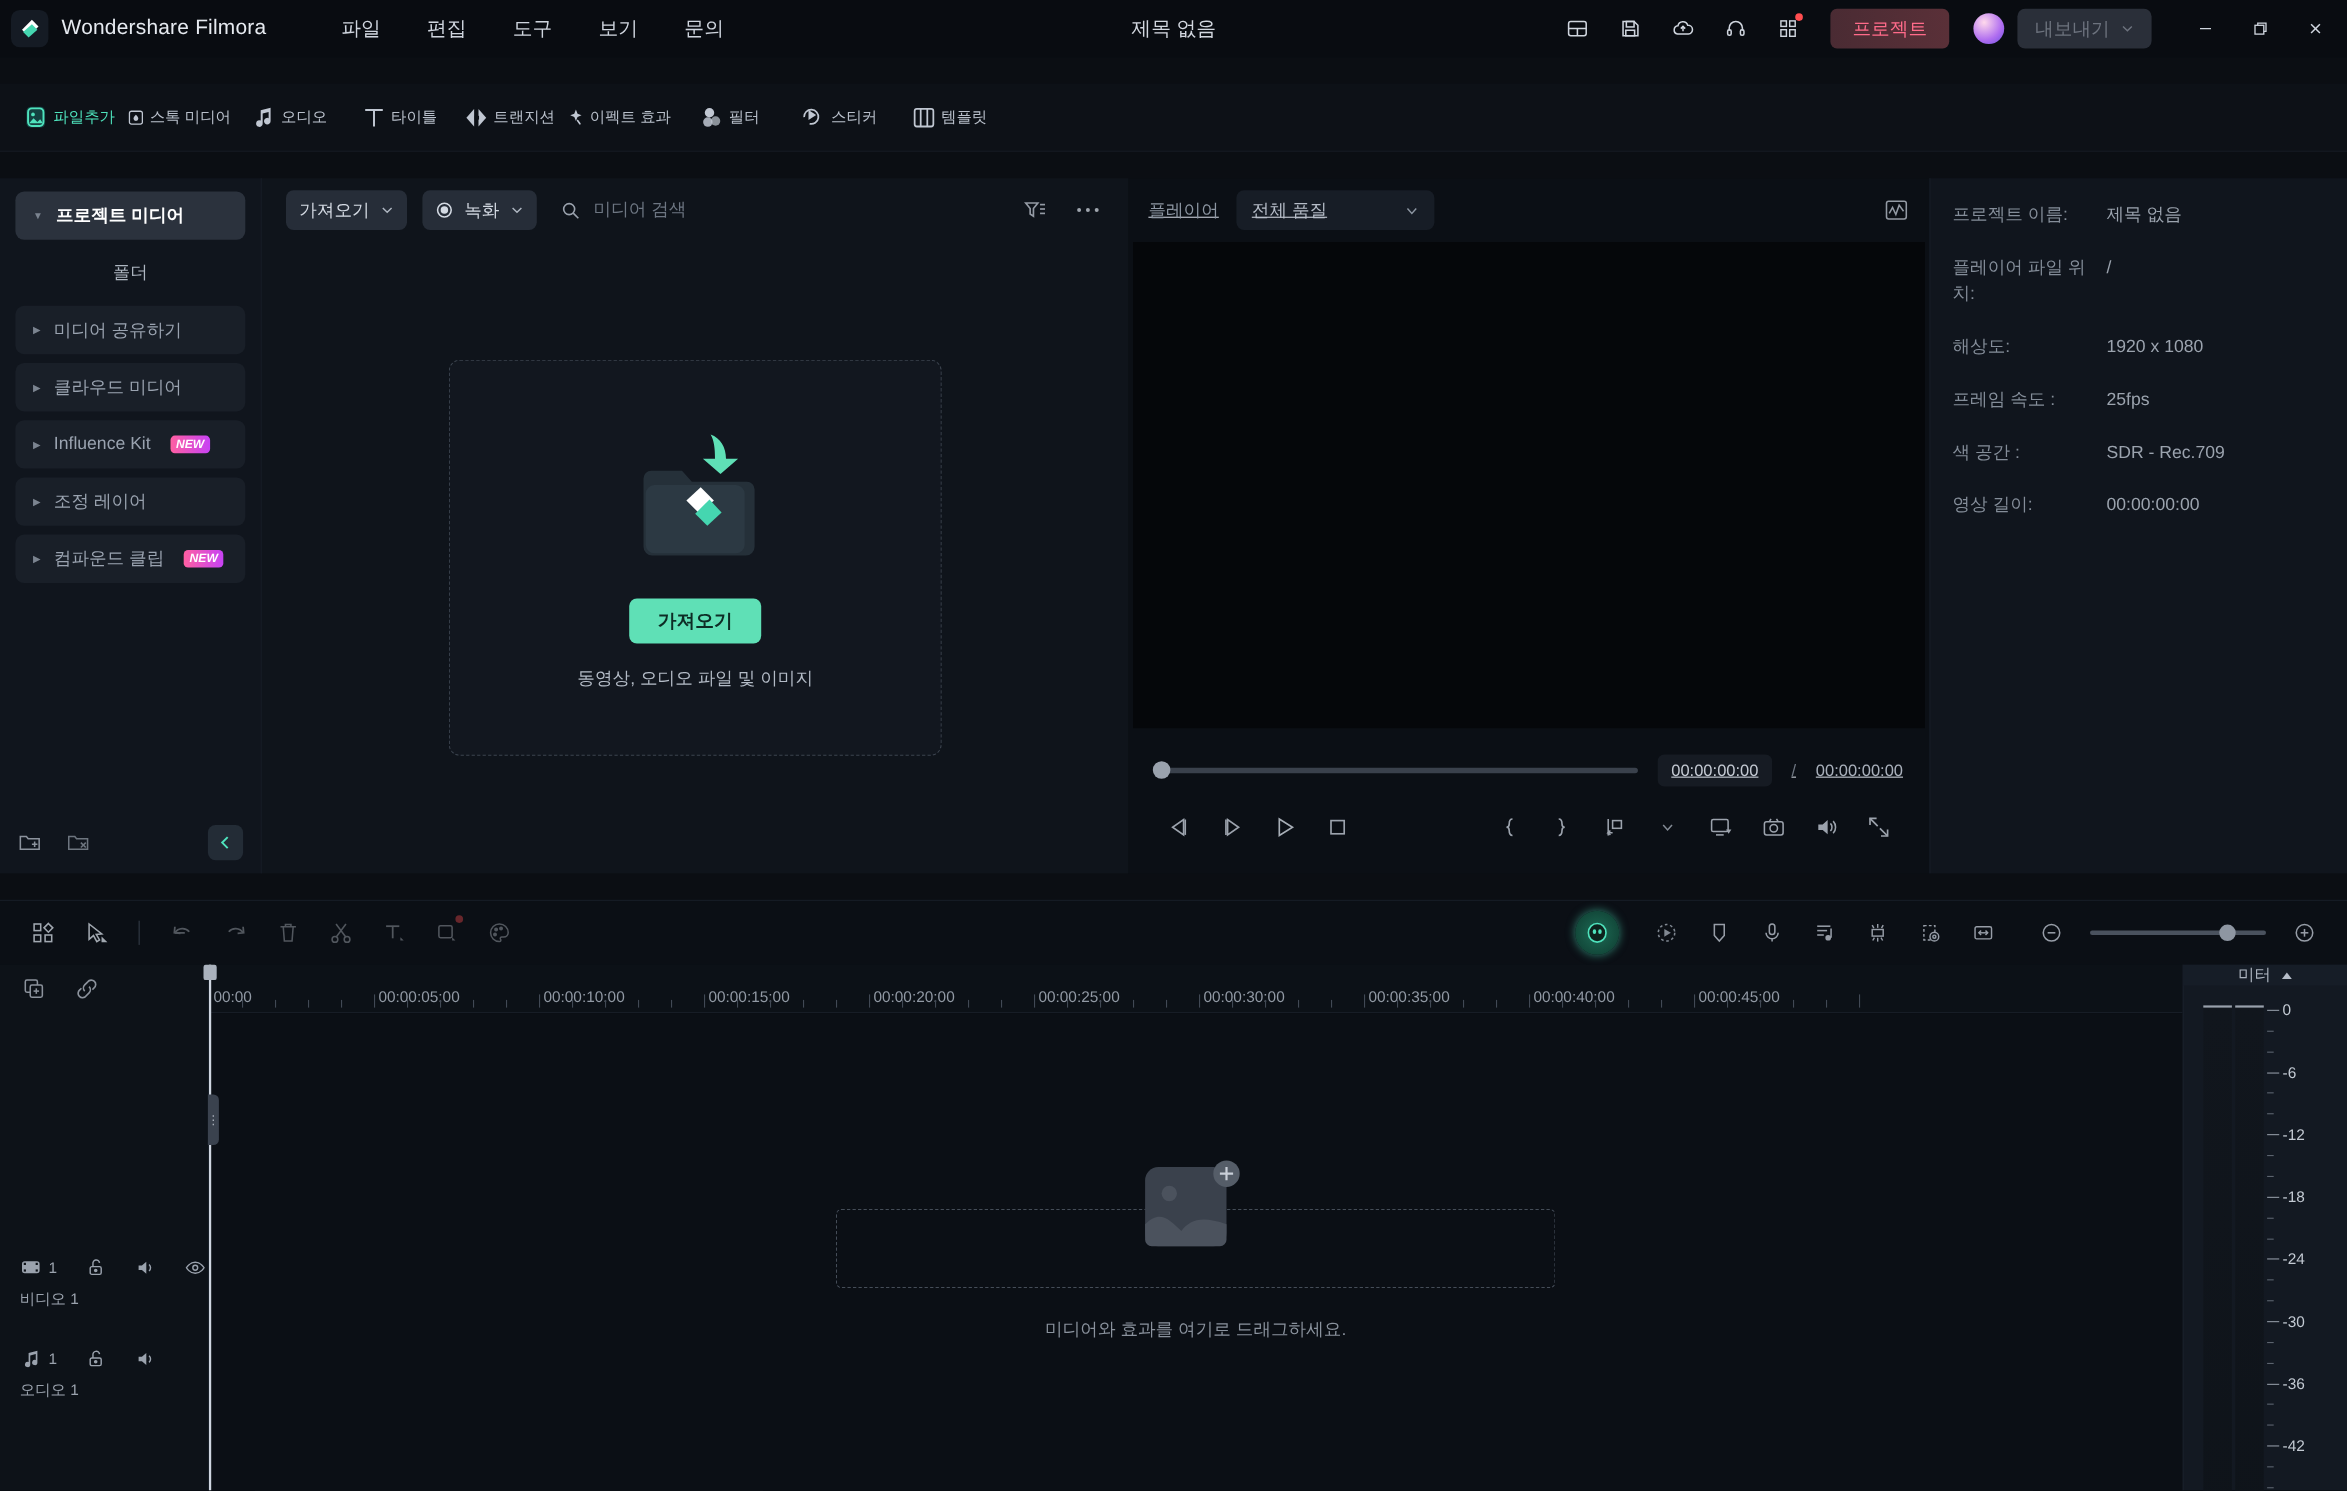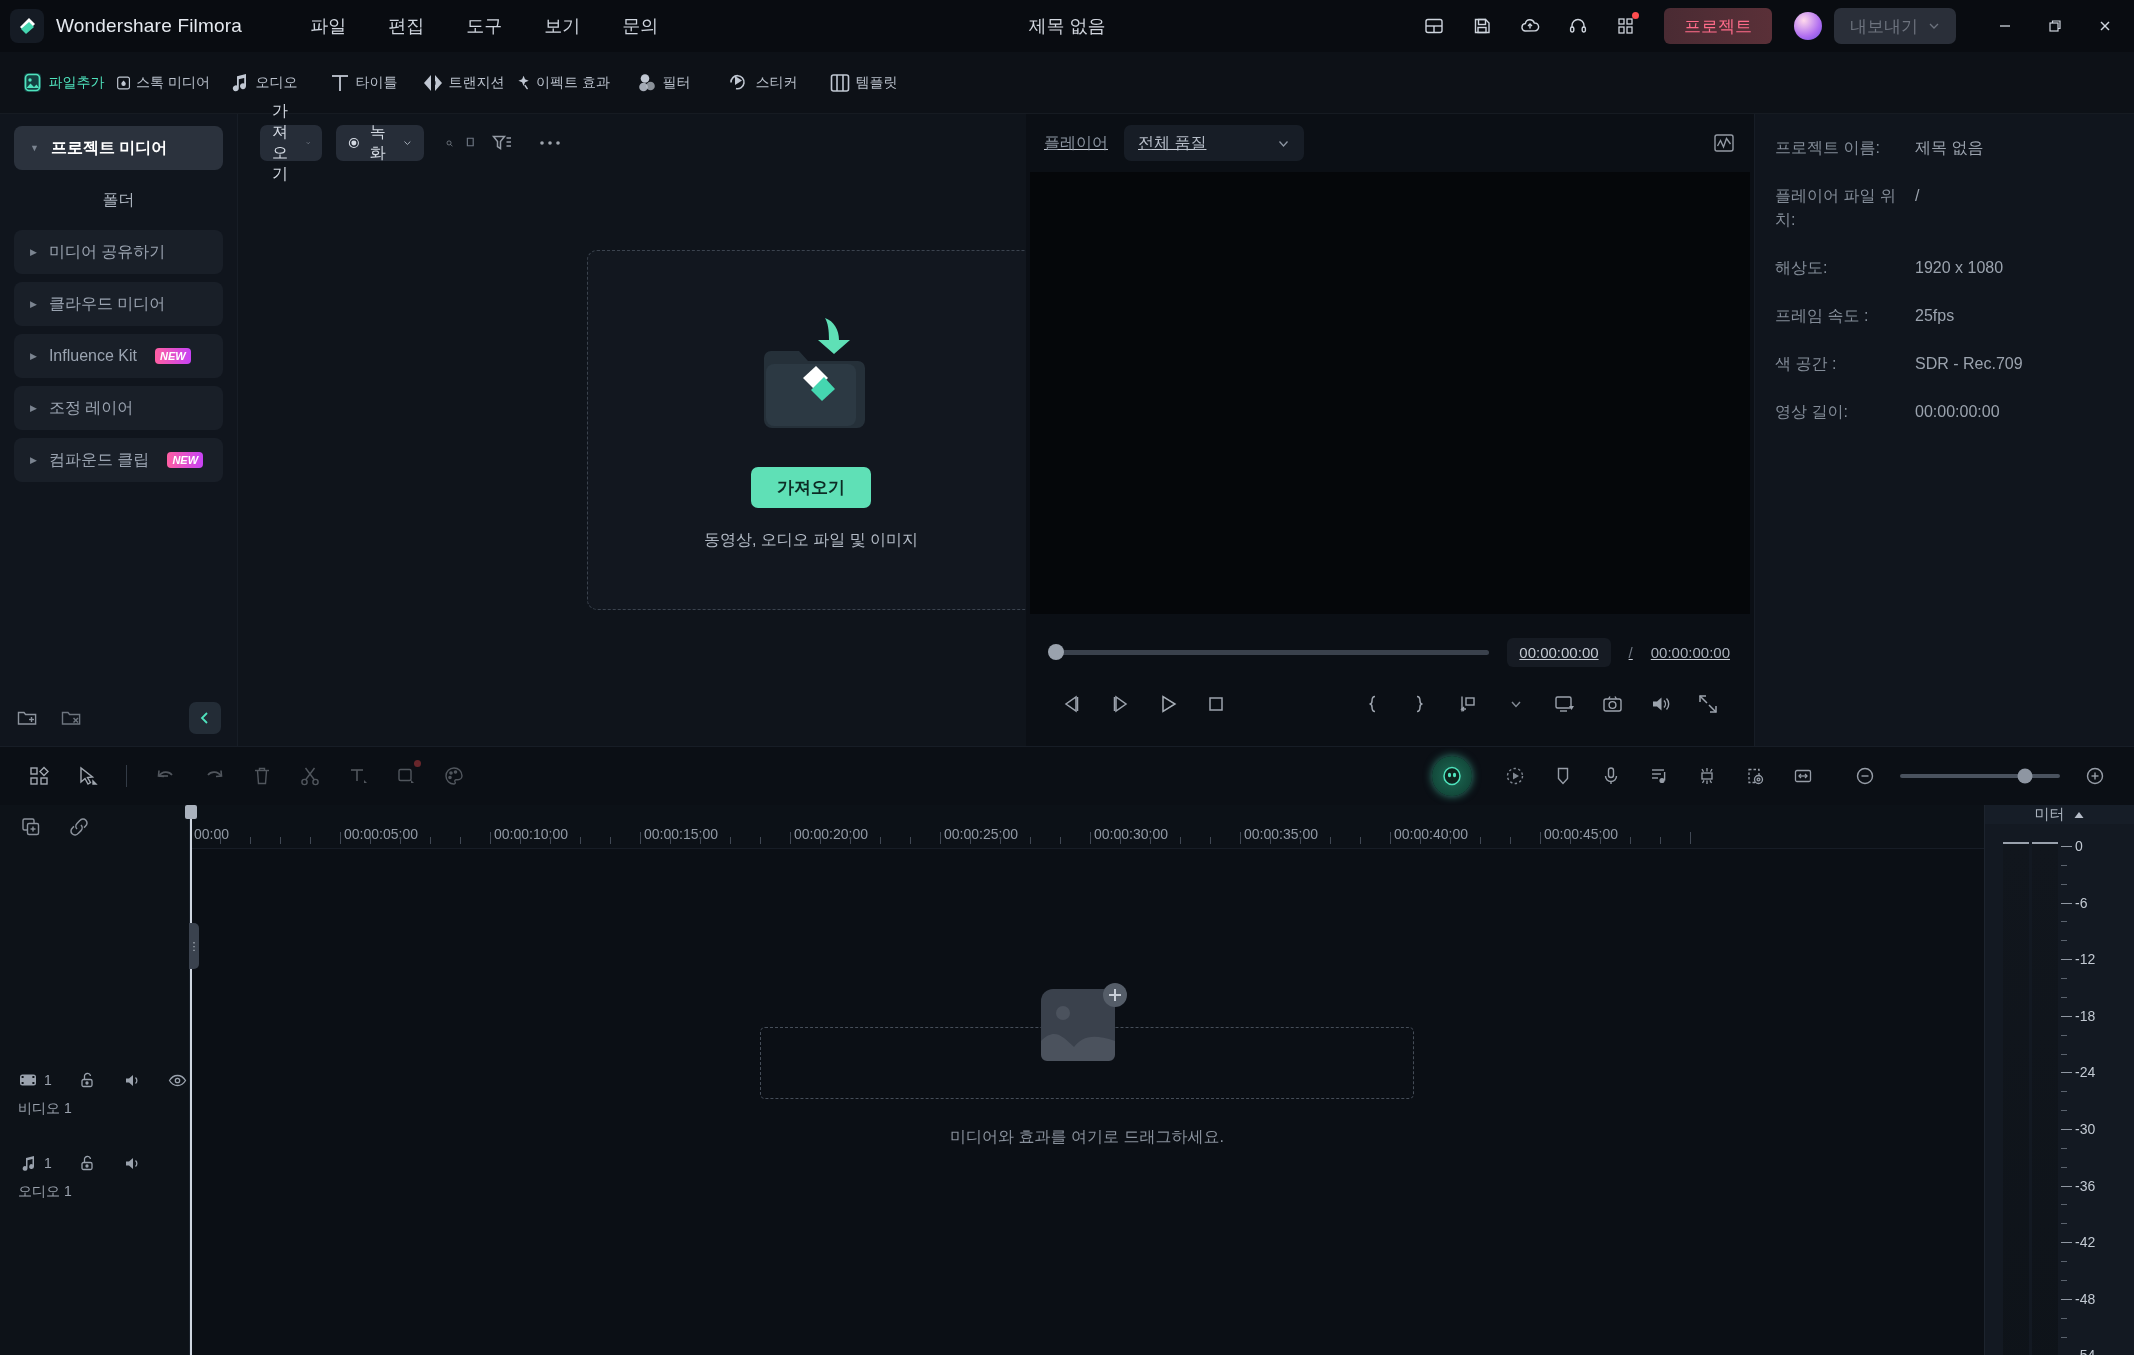--- a/index.html
+++ b/index.html
@@ -3,21 +3,21 @@
 <meta charset="utf-8">
 <style>
   * { box-sizing: border-box; margin: 0; padding: 0; }
   html, body {
     width: 2134px; height: 1355px;
     background: #0b0e13;
     font-family: "Liberation Sans", "DejaVu Sans", sans-serif;
     color: #c8cdd6;
     overflow: hidden;
   }
-  .app { width: 2134px; height: 1355px; display: flex; flex-direction: column; position: relative; }
+  .app { width: 2134px; height: 1355px; display: flex; flex-direction: column; position: relative; gap: 24px; }
 
   
   .titlebar {
     height: 52px; background: #090c11; display: flex; align-items: center;
     flex: 0 0 52px; position: relative;
   }
   .brand { display: flex; align-items: center; padding-left: 10px; gap: 12px; }
   .brand-logo {
     width: 34px; height: 34px; border-radius: 8px;
     background: #151b24; display: flex; align-items: center; justify-content: center;
@@ -94,21 +94,21 @@
     position: absolute; bottom: 12px; left: 0; width: 100%;
     display: flex; align-items: center; padding: 0 16px; gap: 22px;
   }
   .lf-icon { cursor: pointer; opacity: .75; }
   .collapse-btn {
     margin-left: auto; width: 32px; height: 32px; border-radius: 7px; background: #232c36;
     display: flex; align-items: center; justify-content: center; cursor: pointer;
   }
 
   
-  .media-panel { flex: 1; background: #0f141b; display: flex; flex-direction: row; min-width: 0; }
+  .media-panel { flex: 1; background: #0f141b; display: flex; flex-direction: column; min-width: 0; }
   .media-toolbar { height: 58px; display: flex; align-items: center; padding: 0 22px; gap: 14px; }
   .pill {
     height: 36px; border-radius: 7px; background: #262d38; display: flex;
     align-items: center; gap: 10px; padding: 0 12px; font-size: 16px; color: #d4dae3;
     cursor: pointer;
   }
   .search-wrap { display: flex; align-items: center; gap: 12px; flex: 1; margin-left: 8px; }
   .search-input {
     background: transparent; border: none; outline: none; color: #d0d6de;
     font-size: 16px; font-family: inherit; width: 100%;

